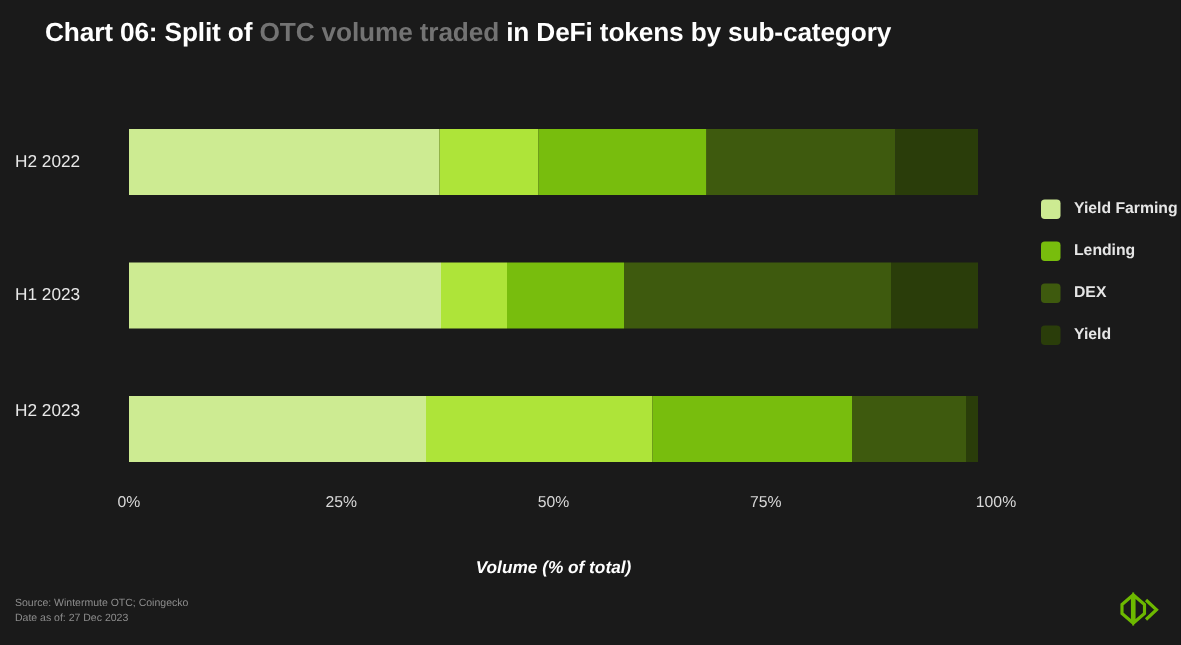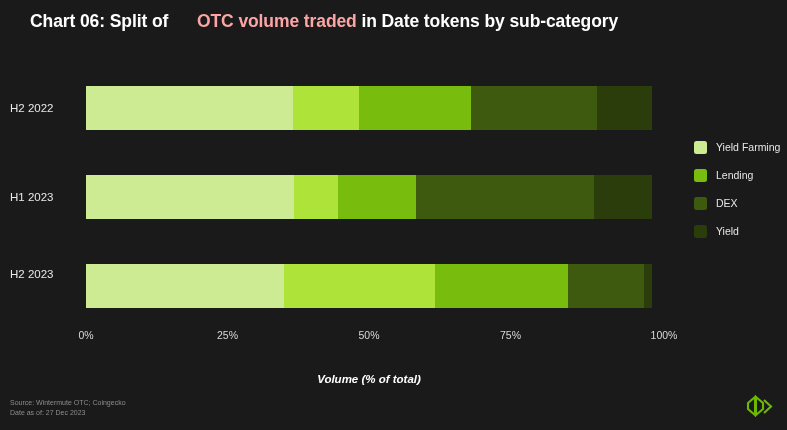--- a/index.html
+++ b/index.html
@@ -26,21 +26,21 @@
   #chart-title {
     position: absolute;
     left: 30px;
     top: 11px;
     font-size: 17.5px;
     font-weight: bold;
     color: #ffffff;
     letter-spacing: -0.1px;
     white-space: nowrap;
   }
-  #chart-title .accent { color: #fca5a5; margin-left: 24px; }
+  #chart-title .accent { color: #737373; }
 
   
   #plot-area {
     position: absolute;
     left: 86px;
     top: 80px;
     width: 566px;
     height: 240px;
   }
 
@@ -97,22 +97,23 @@
 
   
   #legend {
     position: absolute;
     left: 694px;
     top: 133px;
     width: 90px;
   }
   .legend-item {
     display: flex;
-    align-items: center;
+    align-items: flex-start;
     height: 28px;
+    font-weight: bold;
   }
   .legend-swatch {
     width: 13px;
     height: 13px;
     border-radius: 2.5px;
     flex: 0 0 auto;
   }
   .legend-label {
     margin-left: 9px;
     font-size: 10.5px;
@@ -139,21 +140,21 @@
     width: 30px;
     height: 26px;
   }
 </style>
 </head>
 <body>
 
 <div id="canvas">
 
   <div id="chart-title">
-    <span>Chart 06: Split of </span><span class="accent">OTC volume traded</span><span> in Date tokens by sub-category</span>
+    <span>Chart 06: Split of </span><span class="accent">OTC volume traded</span><span> in DeFi tokens by sub-category</span>
   </div>
 
   <div id="plot-area">
       <div class="bar-row" data-row="0">
         <div class="bar-seg" style="width: 36.6%; background: rgb(205, 235, 146);"></div>
         <div class="bar-seg" style="width: 11.7%; background: rgb(174, 228, 57);"></div>
         <div class="bar-seg" style="width: 19.8%; background: rgb(120, 189, 13);"></div>
         <div class="bar-seg" style="width: 22.1%; background: rgb(62, 90, 14);"></div>
         <div class="bar-seg" style="width: 9.8%; background: rgb(42, 61, 10);"></div>
       </div>

